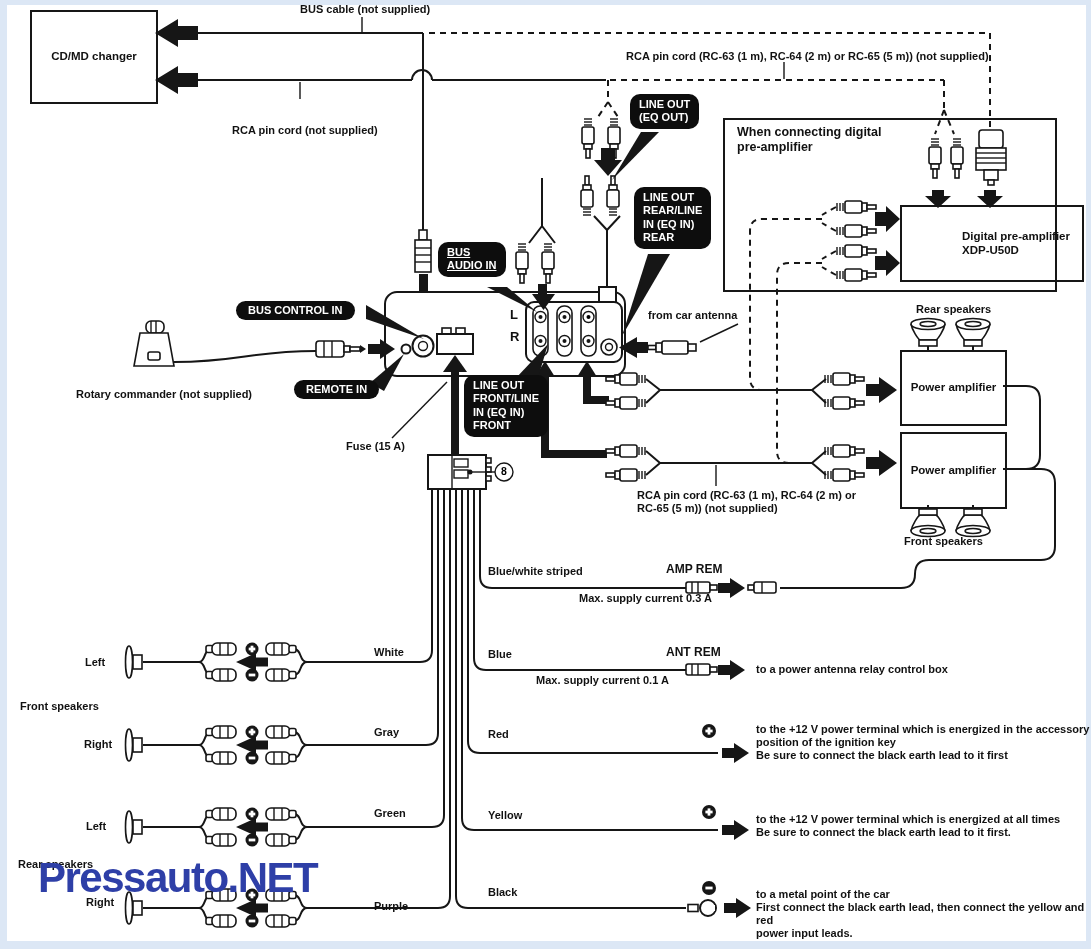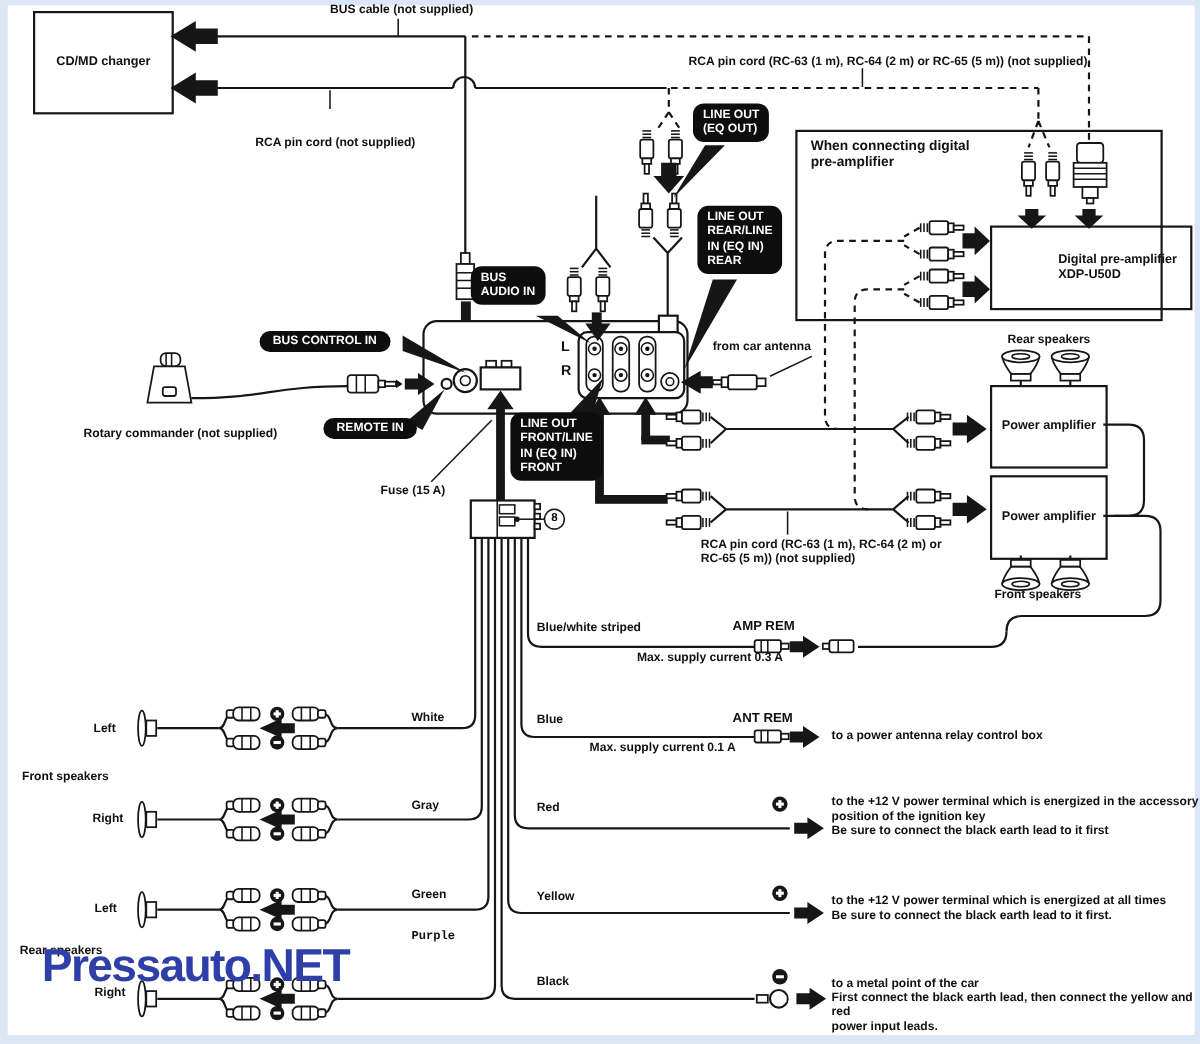--- a/index.html
+++ b/index.html
@@ -395,29 +395,29 @@
 
   <div class="lbl" style="left:85px;top:656px;">Left</div>
   <div class="lbl" style="left:374px;top:646px;">White</div>
   <div class="lbl" style="left:20px;top:700px;">Front speakers</div>
   <div class="lbl" style="left:84px;top:738px;">Right</div>
   <div class="lbl" style="left:374px;top:726px;">Gray</div>
   <div class="lbl" style="left:86px;top:820px;">Left</div>
   <div class="lbl" style="left:374px;top:807px;">Green</div>
   <div class="lbl" style="left:18px;top:858px;">Rear speakers</div>
   <div class="lbl" style="left:86px;top:896px;">Right</div>
-  <div class="lbl" style="left:374px;top:846px;font-family:Liberation Mono, monospace;">Purple</div>
+  <div class="lbl" style="left:374px;top:900px;">Purple</div>
 
   <div class="badge" style="left:630px;top:94px;">LINE OUT
 (EQ OUT)</div>
   <div class="badge" style="left:634px;top:187px;">LINE OUT
 REAR/LINE
 IN (EQ IN)
 REAR</div>
-  <div class="badge" style="left:428px;top:242px;">BUS
+  <div class="badge" style="left:438px;top:242px;text-decoration:underline;">BUS
 AUDIO IN</div>
   <div class="badge pill" style="left:236px;top:301px;">BUS CONTROL IN</div>
   <div class="badge pill" style="left:294px;top:380px;">REMOTE IN</div>
   <div class="badge" style="left:464px;top:375px;">LINE OUT
 FRONT/LINE
 IN (EQ IN)
 FRONT</div>
 
   <div class="wm">Pressauto.NET</div>
 </div>

